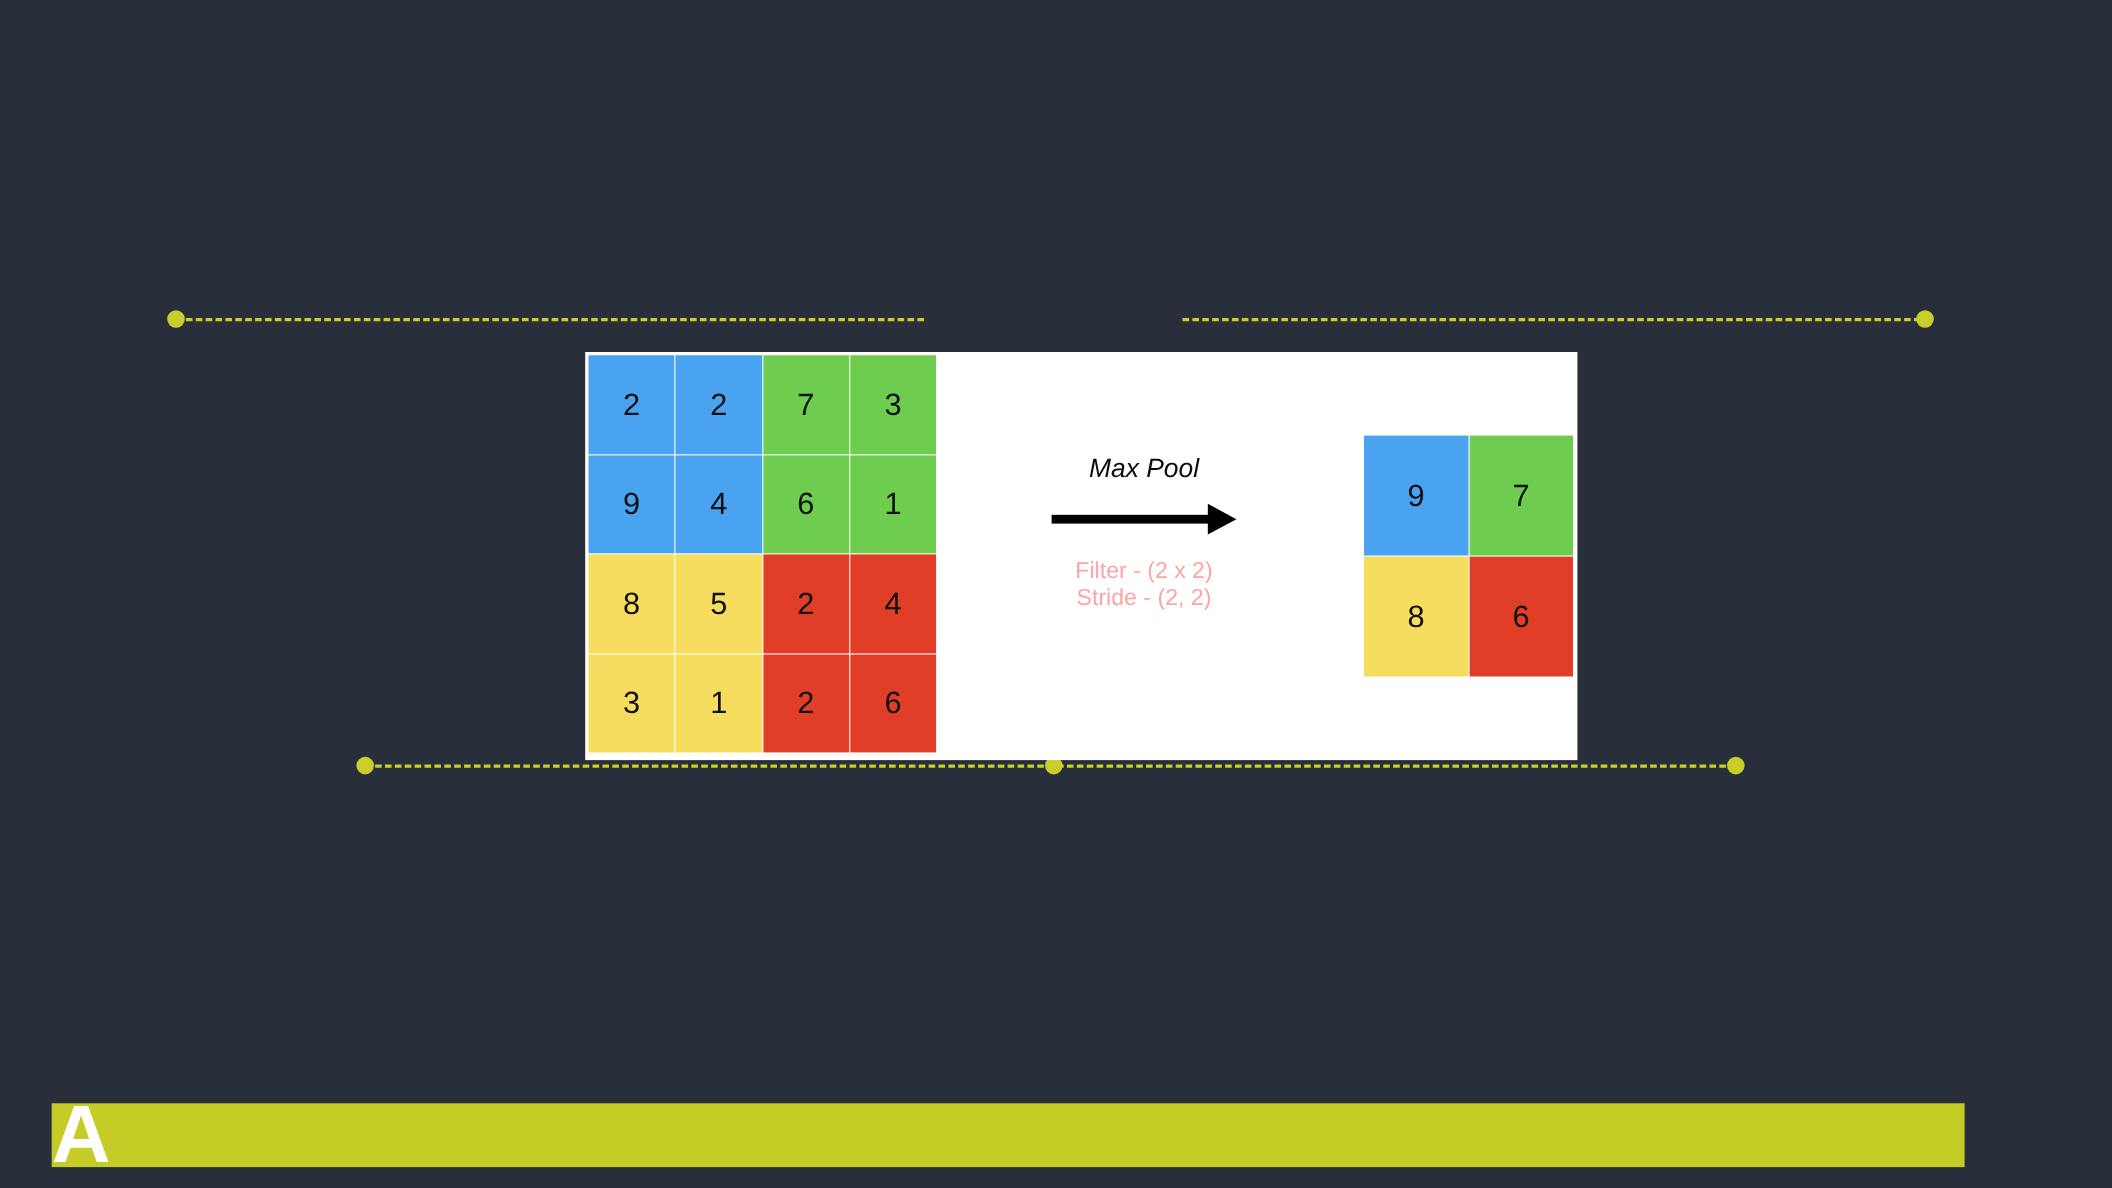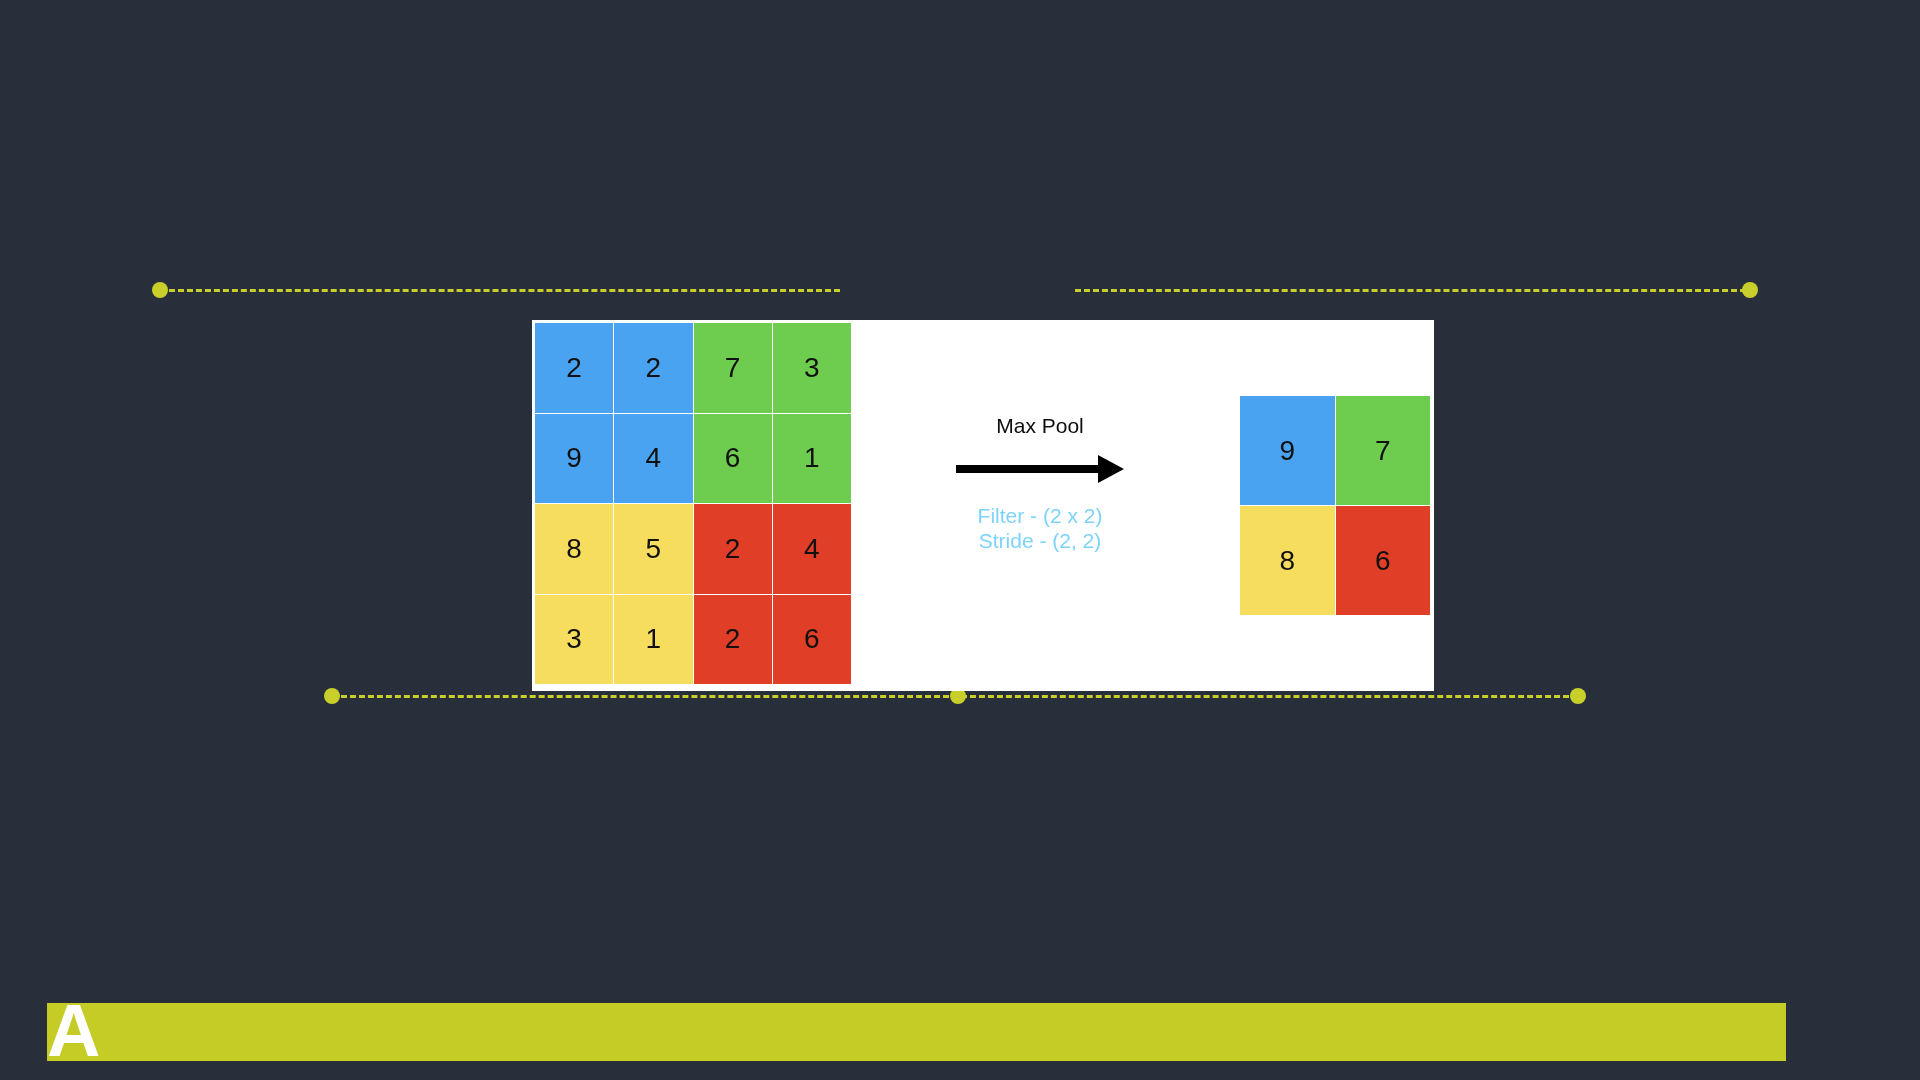--- a/index.html
+++ b/index.html
@@ -97,23 +97,24 @@
   
   #operation-block {
     position: absolute;
     left: 920px;
     top: 415px;
     width: 240px;
     text-align: center;
     color: #0d0d0d;
   }
   #operation-label {
-    font-size: 21px;
+    font-size: 24px;
     line-height: 1;
     margin-bottom: 18px;
+    font-style: italic;
   }
   #arrow-wrap {
     position: relative;
     height: 30px;
     margin-bottom: 20px;
   }
   #arrow-shaft {
     position: absolute;
     left: 36px;
     top: 11px;
@@ -127,21 +128,21 @@
     top: 1px;
     width: 0;
     height: 0;
     border-top: 14px solid transparent;
     border-bottom: 14px solid transparent;
     border-left: 26px solid #000000;
   }
   .param-line {
     font-size: 21px;
     line-height: 1.18;
-    color: #7dd3fc;
+    color: #fca5a5;
     white-space: pre;
   }
 
   
   #bottom-banner {
     position: absolute;
     left: 47px;
     top: 1003px;
     width: 1739px;
     height: 58px;

